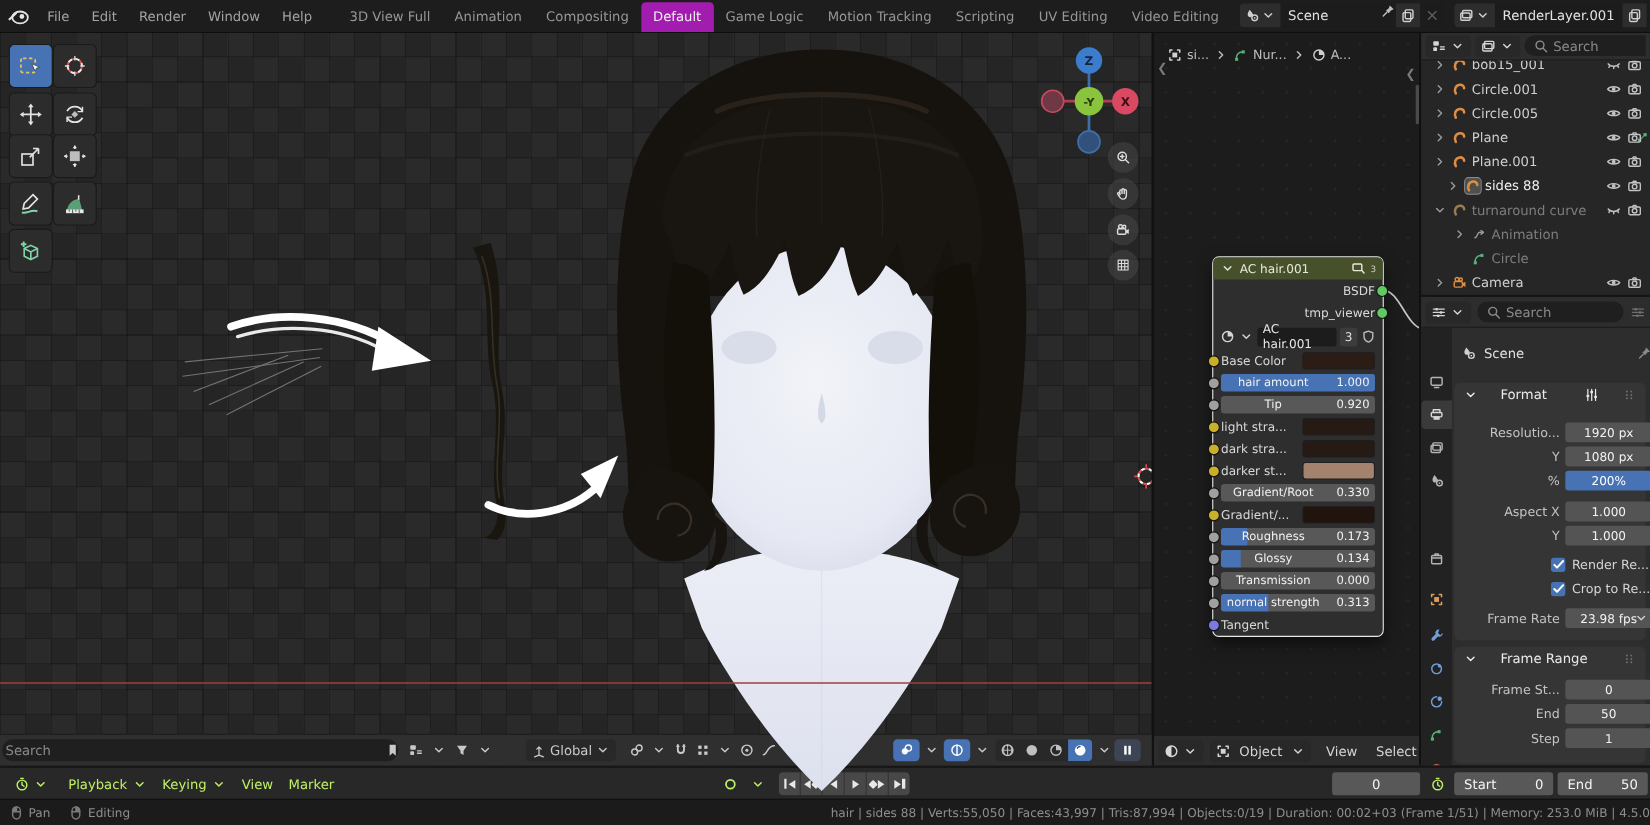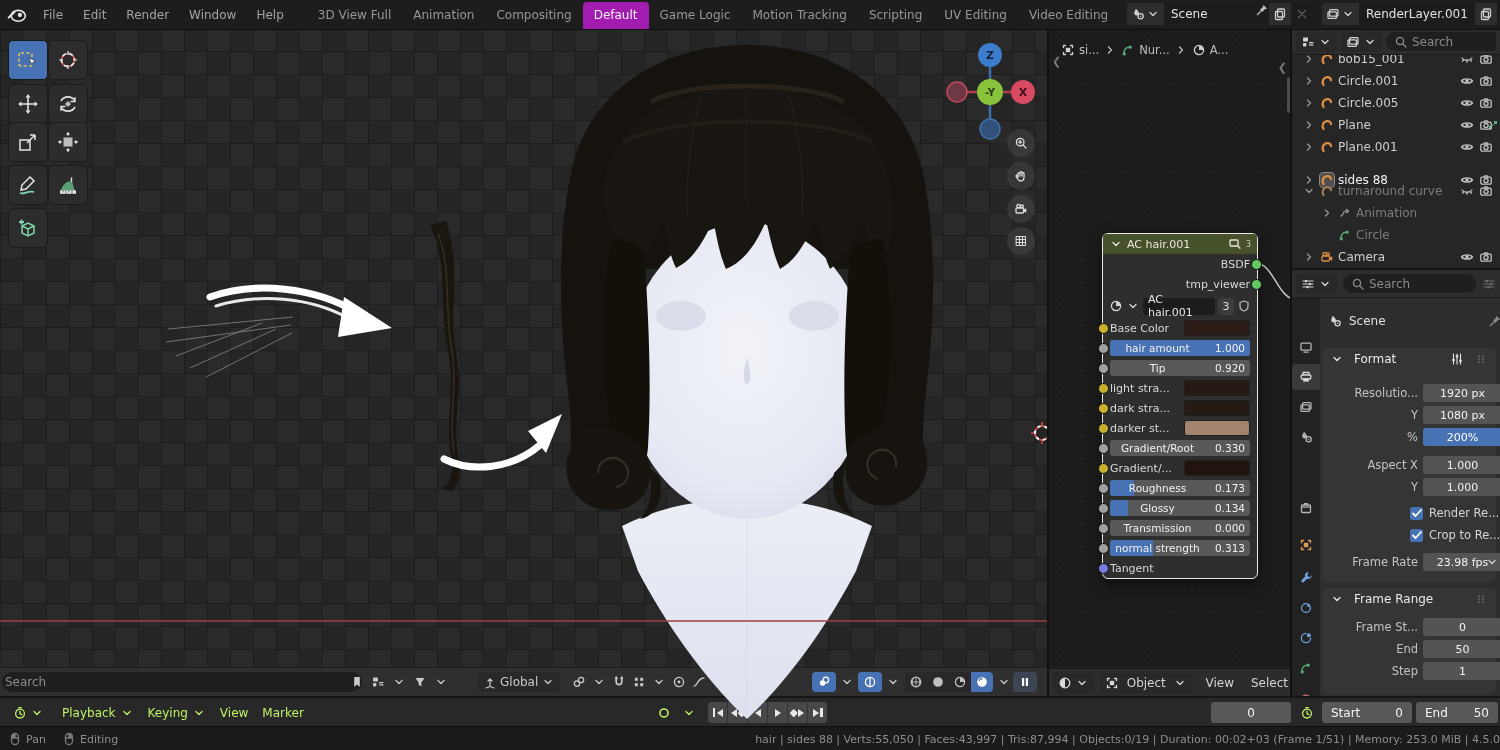--- a/index.html
+++ b/index.html
@@ -89,21 +89,21 @@
   .c-curve{color:#dd8d44;} .c-curve-dim{color:#9c7a56;} .c-action{color:#9a9a9a;}
   .c-curve-green{color:#56b07a;} .c-cam-obj{color:#dd8d44;}
 
   #props{position:absolute;left:0;top:239px;width:100%;height:428px;background:#2d2d2d;border-top:2px solid #151515;box-sizing:border-box;overflow:hidden;}
   #pr-head{position:absolute;left:0;top:0;width:100%;height:28px;background:#2d2d2d;border-bottom:1px solid #1c1c1c;display:flex;align-items:center;gap:6px;padding:0 4px;box-sizing:border-box;}
   #ptabs{position:absolute;left:0;top:28px;width:28px;bottom:0;background:#222;}
   .ptab{position:absolute;left:0;width:28px;height:26px;display:flex;align-items:center;justify-content:center;color:#b4b4b4;}
   .ptab.active{background:#3a3a3a;border-radius:4px 0 0 4px;}
   #pr-crumb{position:absolute;left:36px;top:44px;display:flex;align-items:center;gap:7px;color:#e0e0e0;}
   .panel{position:absolute;left:30px;right:4px;background:#353535;border-radius:5px;}
-  .panel-h{height:22px;display:flex;align-items:center;gap:10px;padding:0 8px;color:#eaeaea;font-size:12px;}
+  .panel-h{height:22px;display:flex;align-items:center;gap:20px;padding:0 8px;color:#eaeaea;font-size:12px;}
   .pf{position:absolute;height:19px;}
   .pf .lab{position:absolute;left:0;width:88px;text-align:right;color:#c3c3c3;font-size:11.5px;line-height:19px;white-space:nowrap;overflow:hidden;}
   .pf .val{position:absolute;left:93px;width:79px;height:18px;background:#545454;border-radius:3px;color:#f2f2f2;font-size:11px;display:flex;align-items:center;justify-content:center;}
   .pf .val.accent{background:#4772b3;color:#fff;}
   .pf .val .cd{position:absolute;right:3px;color:#cfcfcf;}
   .cbrow{position:absolute;height:18px;display:flex;align-items:center;gap:6px;left:88px;}
   .cb{width:13px;height:13px;background:#4772b3;border-radius:2.5px;display:flex;align-items:center;justify-content:center;color:#fff;}
   .cbl{color:#d5d5d5;font-size:11.5px;white-space:nowrap;}
 
   
@@ -915,21 +915,21 @@
               </svg>
             </span>
             <span class="i olcam">
               <svg width="14" height="14" viewBox="0 0 14 14" fill="none" stroke="currentColor" stroke-width="1.3" stroke-linecap="round" stroke-linejoin="round">
                 <rect x="1.8" y="4.2" width="10.4" height="7" rx="1.2"></rect>
                 <circle cx="7" cy="7.6" r="2.1"></circle>
                 <path d="M5 4.2L5.8 2.8h2.4L9 4.2"></path>
               </svg>
             </span>
       </div>
-          <div class="olrow" style="top:140px;padding-left:10px">
+          <div class="olrow" style="top:129px;padding-left:22px">
         <span class="i" style="color:#9a9a9a">
               <svg width="14" height="14" viewBox="0 0 14 14" fill="none" stroke="currentColor" stroke-width="1.3" stroke-linecap="round" stroke-linejoin="round">
                 <path d="M5.5 4l3 3-3 3"></path>
               </svg>
             </span>
             <span class="i c-curve sel">
               <svg width="14" height="14" viewBox="0 0 14 14" fill="none" stroke="currentColor" stroke-width="1.3" stroke-linecap="round" stroke-linejoin="round">
                 <path d="M3.5 11C1.6 8 3 3.6 7 3.1c2.4-.3 4 1.2 4 3.1" stroke-width="2.3"></path>
               </svg>
             </span>

